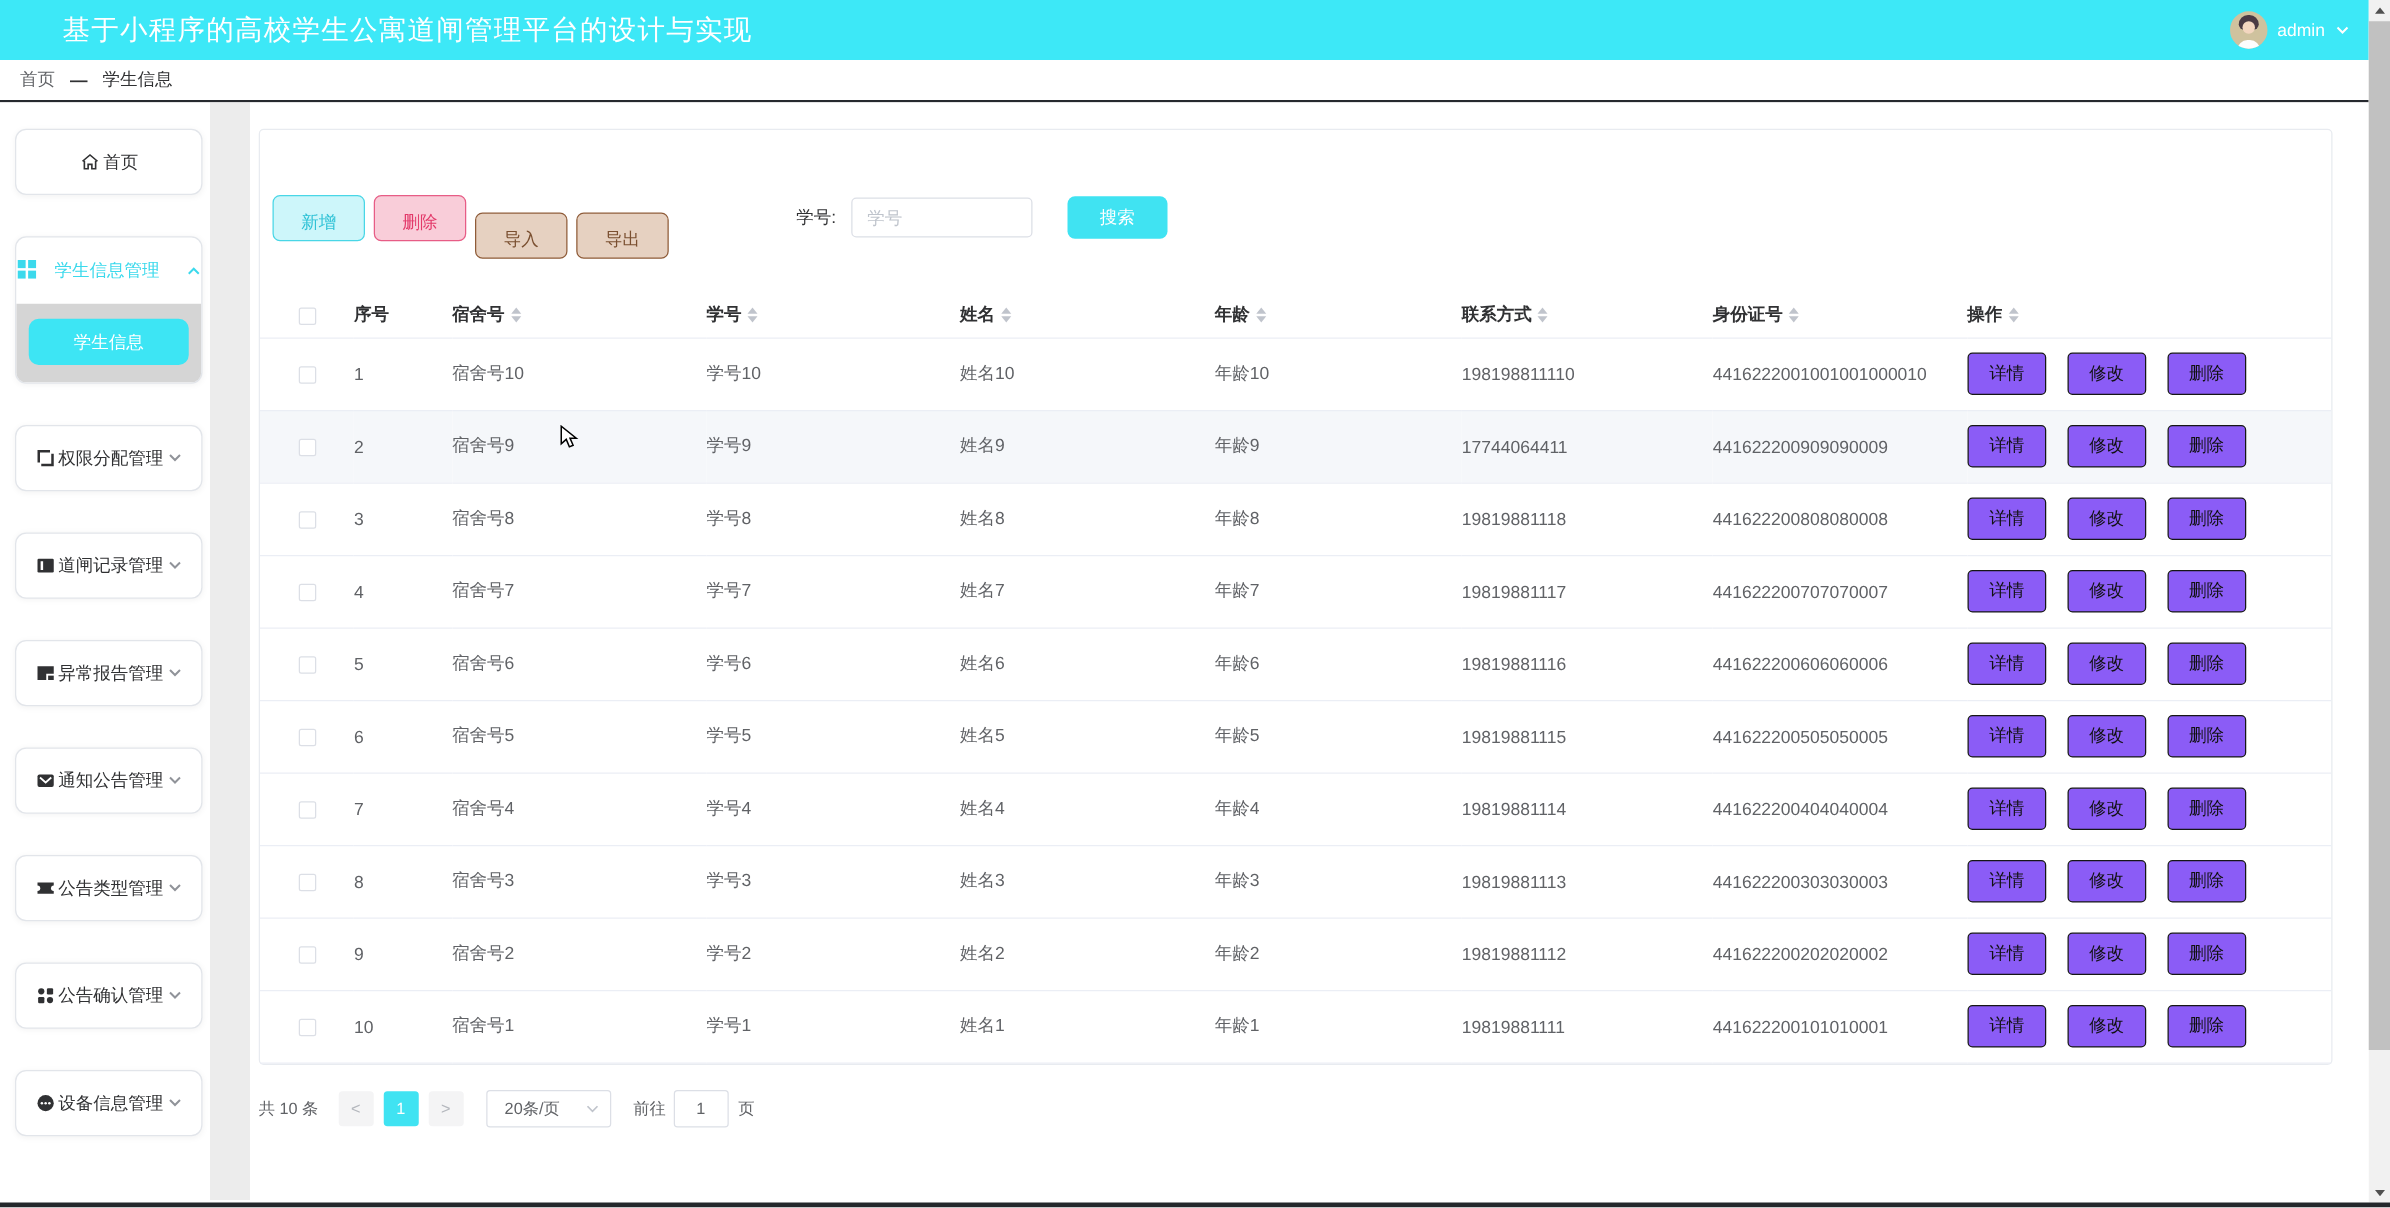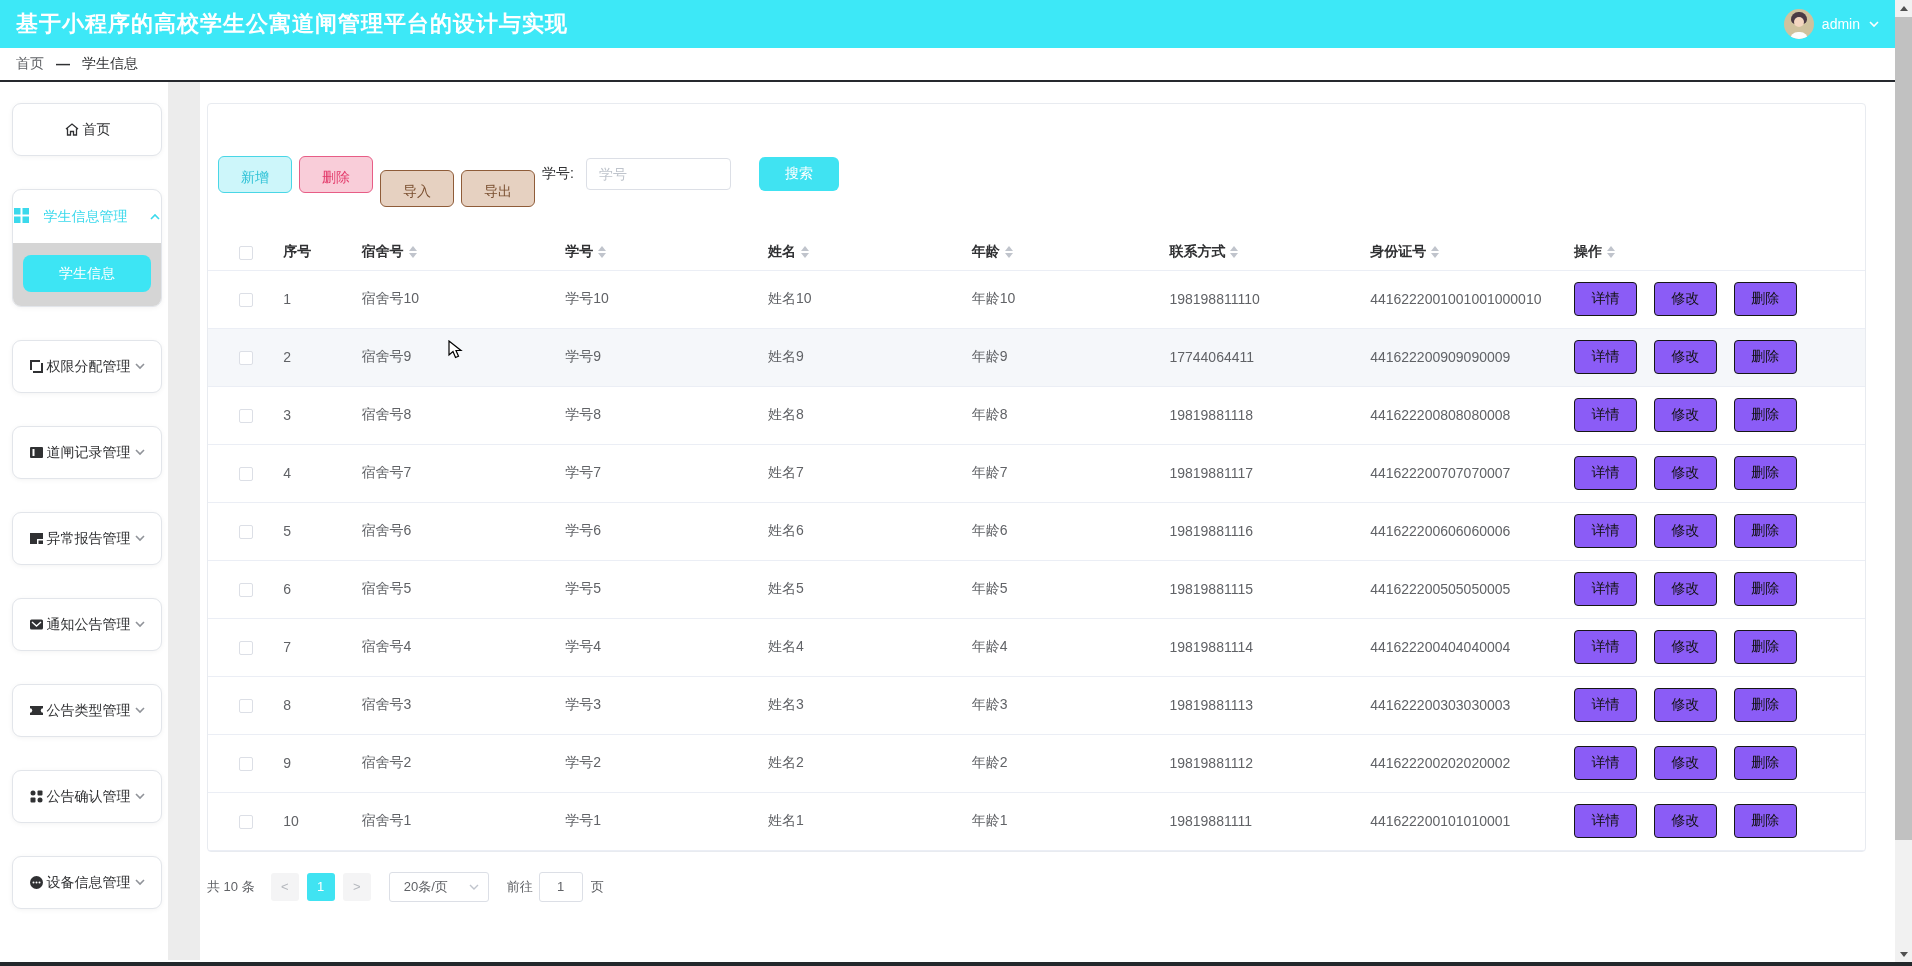--- a/index.html
+++ b/index.html
@@ -3,21 +3,21 @@
 <meta charset="utf-8">
 <style>
   * { margin:0; padding:0; box-sizing:border-box; }
   html,body { width:1912px; height:966px; overflow:hidden; background:#fff;
     font-family:"Liberation Sans","DejaVu Sans",sans-serif; }
   .screen { position:relative; width:1912px; height:966px; }
 
   
   .app-header { width:1895px; height:48px; background:#3DE8F7; display:flex;
     align-items:center; padding:0 15px 0 16px; }
-  .app-title { color:#fff; font-size:22px; font-weight:bold; letter-spacing:1px; }
+  .app-title { color:#fff; font-size:22px; font-weight:normal; letter-spacing:1px;margin-left:34px; }
   .user-menu { margin-left:auto; display:flex; align-items:center; gap:8px; cursor:pointer; }
   .avatar { width:30px; height:30px; border-radius:50%; background:#cfc29e; position:relative; overflow:hidden; }
   .avatar .hair { position:absolute; top:3px; left:7px; width:16px; height:12px; border-radius:8px 8px 5px 5px; background:#4a3a44; }
   .avatar .face { position:absolute; top:8px; left:10px; width:10px; height:10px; border-radius:50%; background:#f3d6c0; }
   .avatar .shirt { position:absolute; bottom:-3px; left:6px; width:18px; height:10px; border-radius:8px 8px 0 0; background:#fdfdfd; }
   .user-name { color:#fff; font-size:14px; }
   .chev-icon { display:inline-flex; }
 
   
   .breadcrumb { width:1895px; height:34px; background:#fff; display:flex; align-items:center;
@@ -51,21 +51,21 @@
 
   
   .card { width:1659px; border:1px solid #e8ebf0; border-radius:4px; background:#fff;
     padding:0 0 0 0; }
   .toolbar { display:flex; align-items:center; margin:37px 0 0 10px; }
   .tb-btn { height:37px; padding:12px 22px; border-radius:6px; font-size:14px; cursor:pointer;
     margin-right:7px; font-family:inherit; }
   .btn-add { background:#cdf6fa; border:1px solid #49d6e6; color:#2fc2d6; }
   .btn-del { background:#f9cdd9; border:1px solid #e75d86; color:#e3396a; }
   .btn-imp, .btn-exp { background:#e6d1c1; border:1px solid #8f5c39; color:#7a4f30;margin-top:29px; }
-  .search-label { font-size:14px; color:#303133; }
+  .search-label { margin-left:95px; font-size:14px; color:#303133; }
   .search-input { width:145px; height:32px; border:1px solid #dcdfe6; border-radius:4px;
     margin-left:12px; padding:0 12px; font-size:14px; color:#606266; font-family:inherit; outline:none; }
   .search-input::placeholder { color:#bfc4cc; }
   .btn-search { margin-left:28px; width:80px; height:34px; background:#40E3F2; border:none;
     border-radius:6px; color:#fff; font-size:14px; cursor:pointer; font-family:inherit; }
 
   
   table { width:100%; border-collapse:collapse; margin-top:27px; table-layout:fixed; }
   thead th { height:36px; font-size:14px; font-weight:600; color:#303133; text-align:left;
     border-bottom:1px solid #ebeef5; cursor:pointer; }

